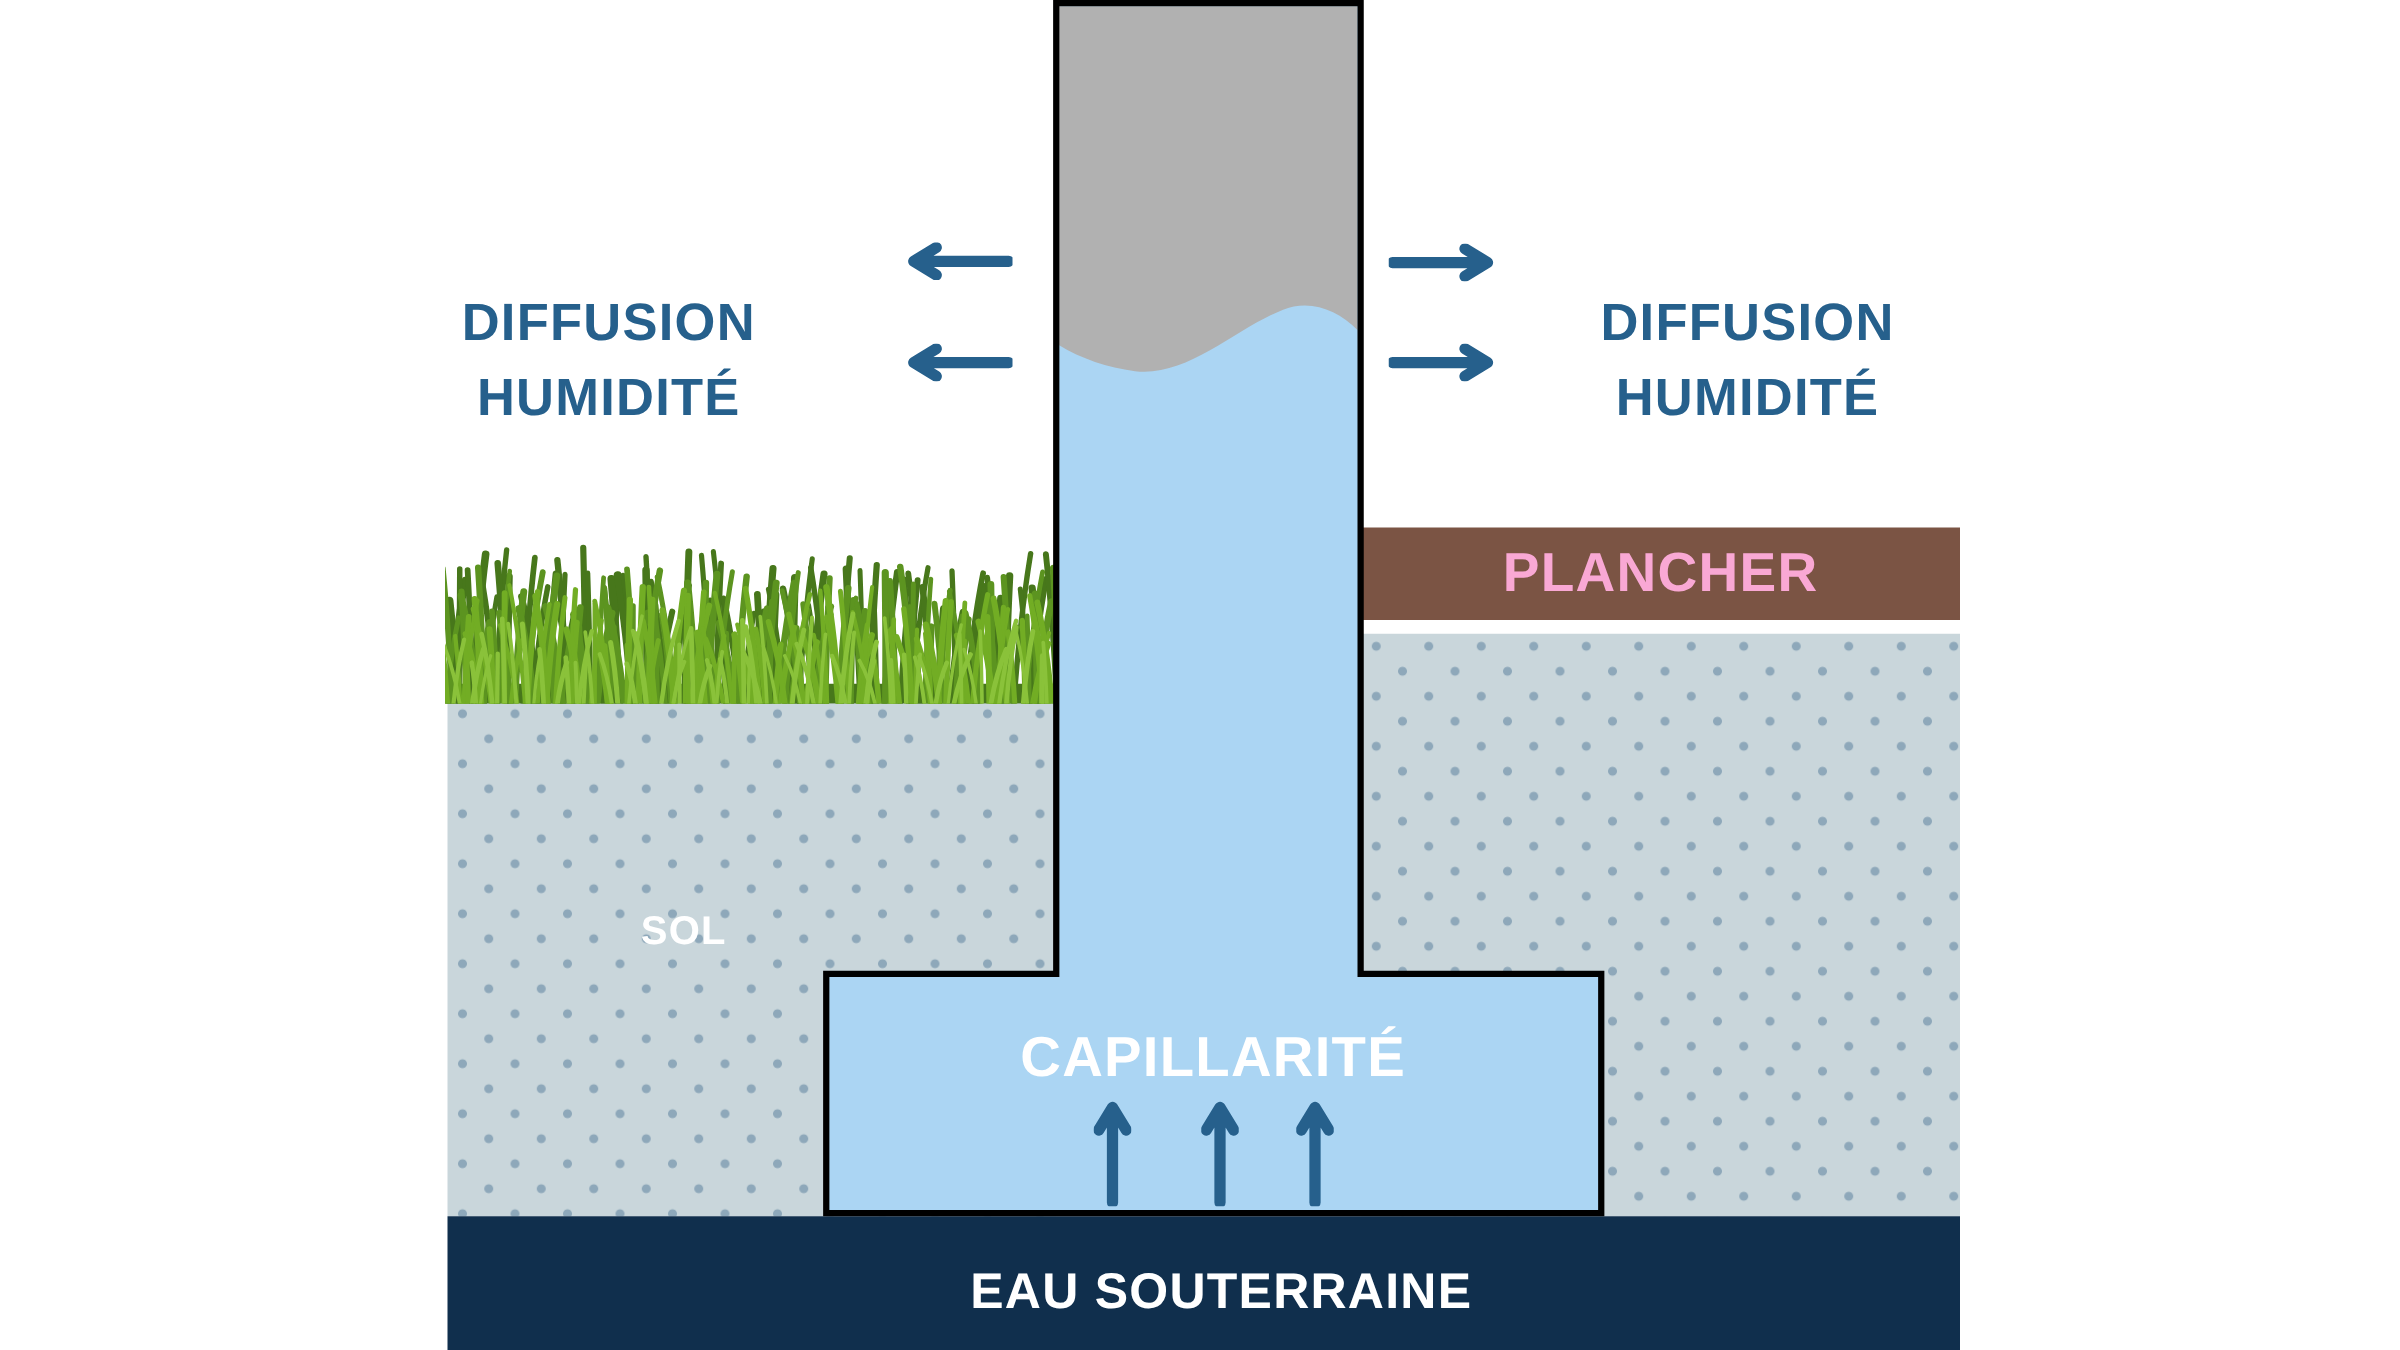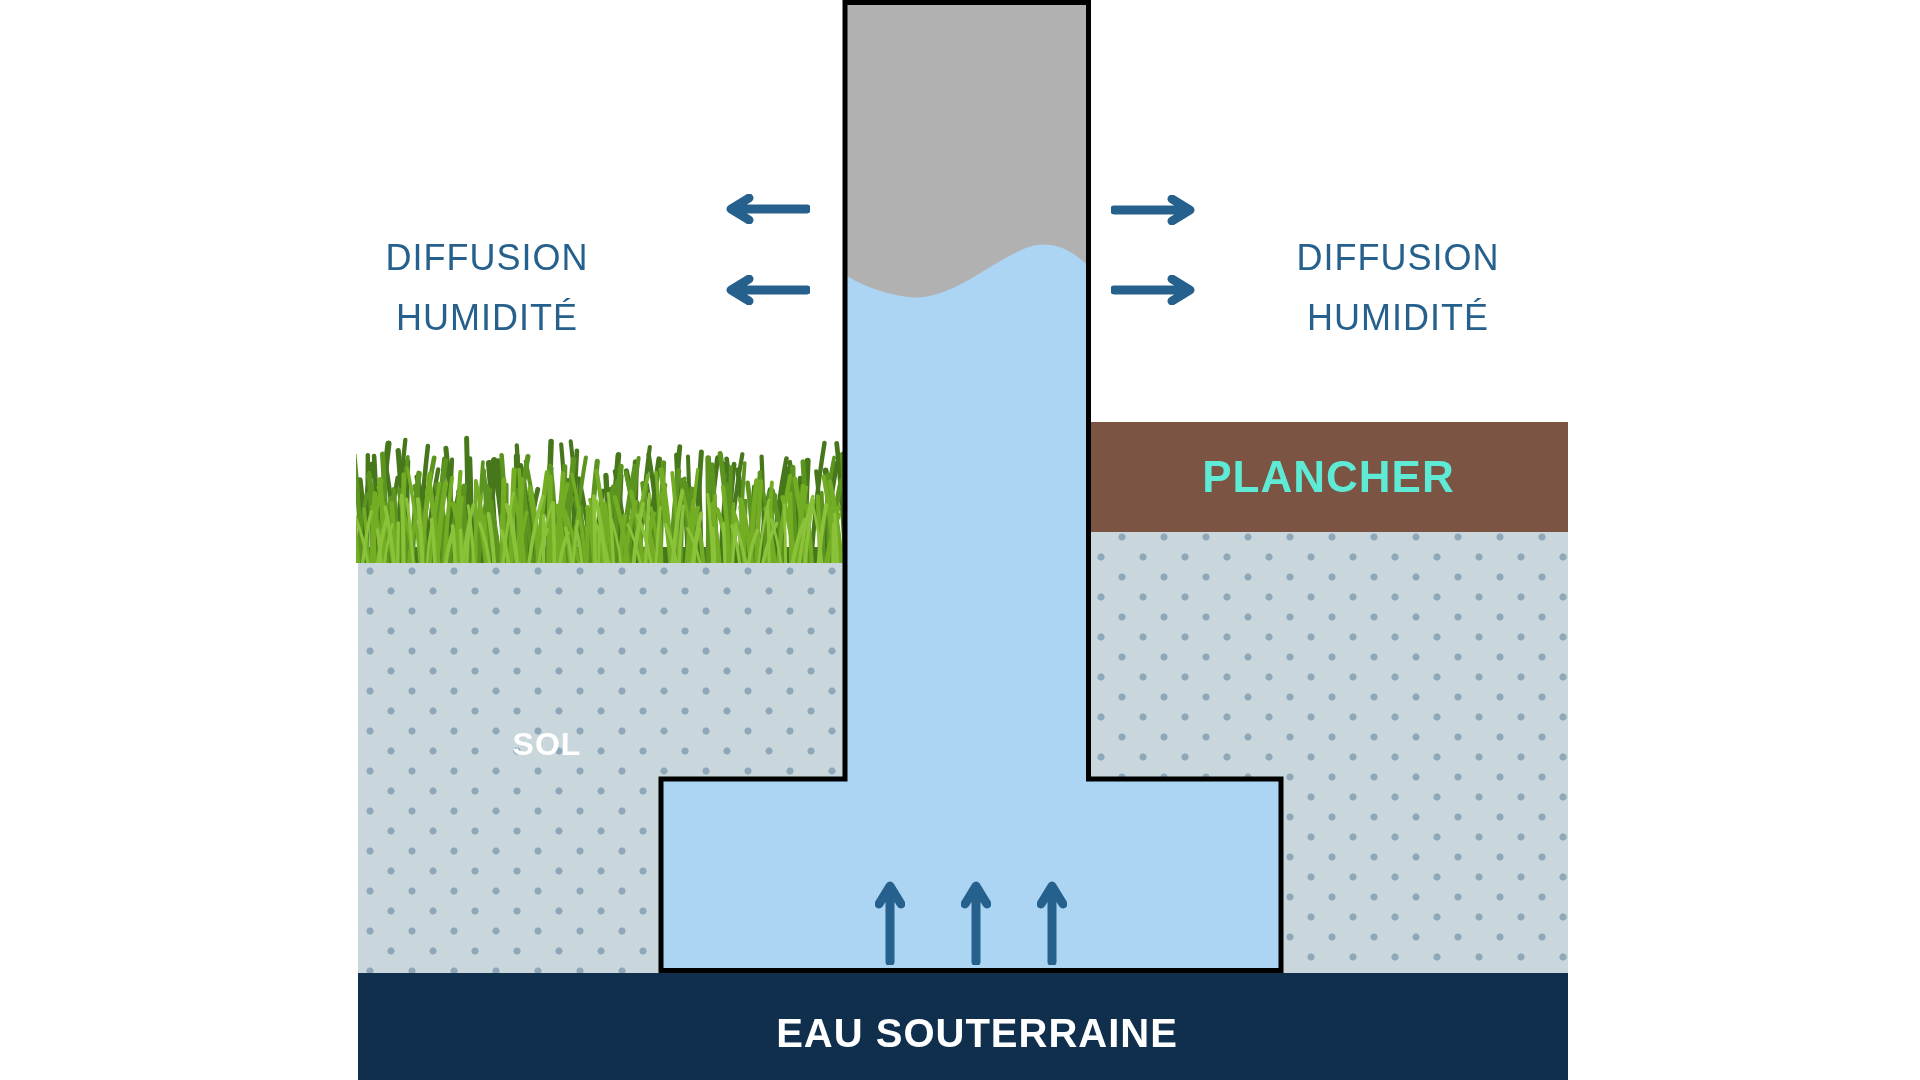--- a/index.html
+++ b/index.html
@@ -15,40 +15,40 @@
     background-image:
       radial-gradient(circle, var(--soil-dot,#8ea8ba) 3.2px, transparent 3.9px),
       radial-gradient(circle, var(--soil-dot,#8ea8ba) 3.2px, transparent 3.9px);
     background-size:42px 40px, 42px 40px;
     background-position:12px 10px, 33px 30px;
     z-index:1;
   }
   .soil-left{left:358px;top:561px;width:487px;height:412px;}
   .soil-right{left:1089px;top:507px;width:479px;height:466px;}
   .plancher-band{
-    left:1089px;top:422px;width:479px;height:110px;
+    left:1089px;top:422px;width:479px;height:74px;
     background:var(--brown,#7b5444);z-index:1;
     display:flex;align-items:center;justify-content:center;
-    color:#5eead4;font-weight:700;font-size:44px;letter-spacing:1px;
+    color:#f9a8d4;font-weight:700;font-size:44px;letter-spacing:1px;
   }
   .navy-band{
     left:358px;top:973px;width:1210px;height:120px;
     background:var(--navy,#102f4d);z-index:1;
     display:flex;align-items:center;justify-content:center;
     color:#fff;font-weight:700;font-size:40px;letter-spacing:1px;
     padding-left:28px;box-sizing:border-box;
   }
   .grass{left:356px;top:416px;width:490px;height:147px;overflow:hidden;z-index:2;}
   .wall-svg{left:0;top:0;width:1920px;height:1080px;z-index:3;pointer-events:none;}
   .label{color:#fff;font-weight:700;z-index:4;text-align:center;letter-spacing:1px;}
   .label-mur{left:845px;top:476px;width:244px;font-size:40px;}
   .label-sol{left:467px;top:726px;width:160px;font-size:32px;}
   .label-capillarite{left:662px;top:820px;width:617px;font-size:45px;}
   .diffusion{
-    color:var(--accent,#26608c);font-weight:400;font-size:36px;line-height:60px;
+    color:var(--accent,#26608c);font-weight:700;font-size:42px;line-height:60px;
     text-align:center;z-index:4;letter-spacing:1px;
   }
   .diffusion-left{left:357px;top:228px;width:260px;}
   .diffusion-right{left:1268px;top:228px;width:260px;}
   .arrow{z-index:4;color:var(--accent,#26608c);}
   .arrow svg{display:block;}
 </style>
 </head>
 <body>
 
@@ -409,20 +409,21 @@
         <path d="M481.6,151 Q480.5,120.1 478.6,98.1" fill="none" stroke="#8ac23a" stroke-width="3.06" stroke-linecap="round"></path>
       </svg></div>
 
   <svg class="abs wall-svg" viewBox="0 0 1920 1080" xmlns="http://www.w3.org/2000/svg">
     <path d="M845,2.5 H1088.5 V779 H1281 V970.5 H661 V779 H845 Z" fill="var(--water,#abd5f3)" stroke="none"></path>
     <path d="M847,5 H1086 V264 C1070,248 1048,239 1026,248 C988,263 950,302 908,297 C886,294 865,287 847,276 Z" fill="var(--wall-gray,#b1b1b1)"></path>
     <path d="M845,2.5 H1088.5 V779 H1281 V970.5 H661 V779 H845 Z" fill="none" stroke="var(--outline,#000)" stroke-width="5"></path>
   </svg>
 
   <div class="abs label label-sol">SOL</div>
+  <div class="abs label label-capillarite">CAPILLARITÉ</div>
 
   <div class="abs diffusion diffusion-left">
     <div>DIFFUSION</div>
     <div>HUMIDITÉ</div>
   </div>
   <div class="abs diffusion diffusion-right">
     <div>DIFFUSION</div>
     <div>HUMIDITÉ</div>
   </div>
 

